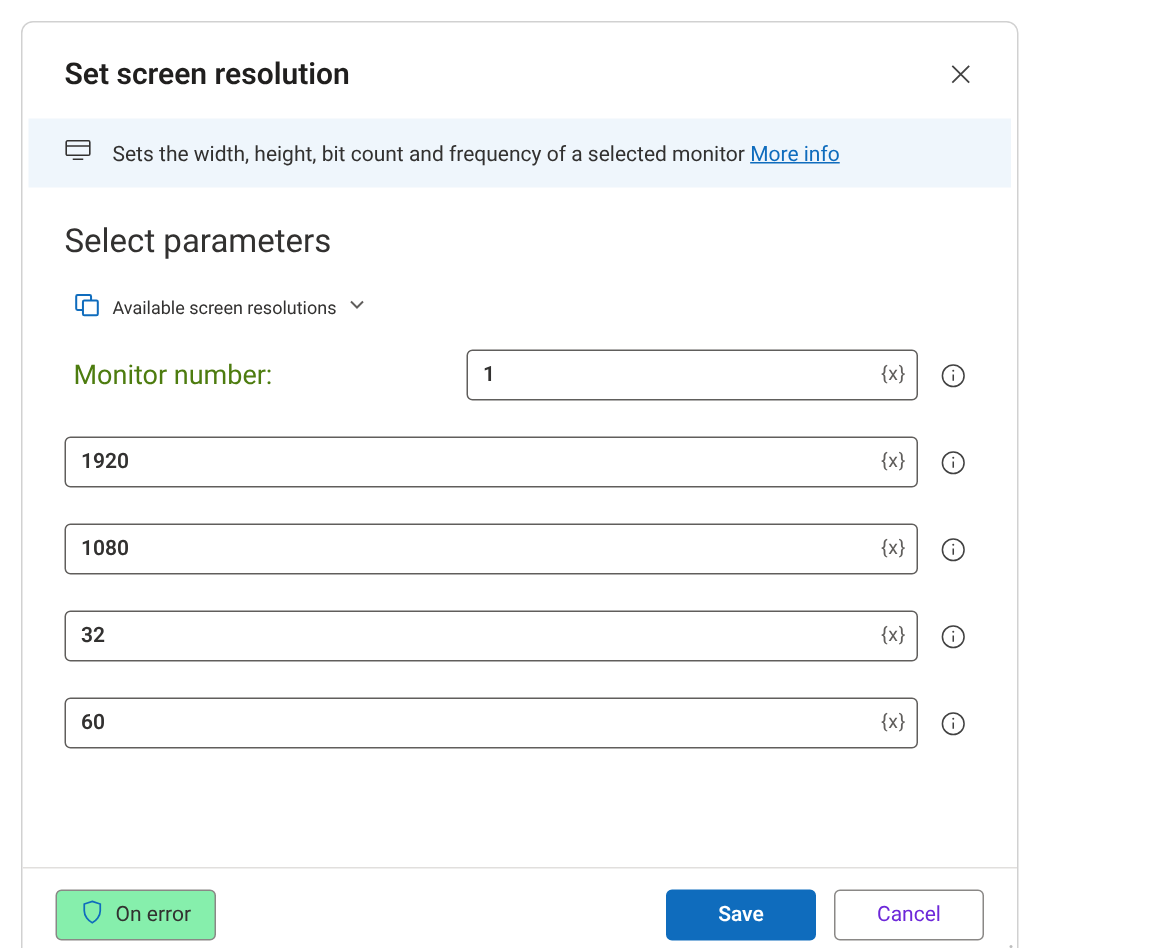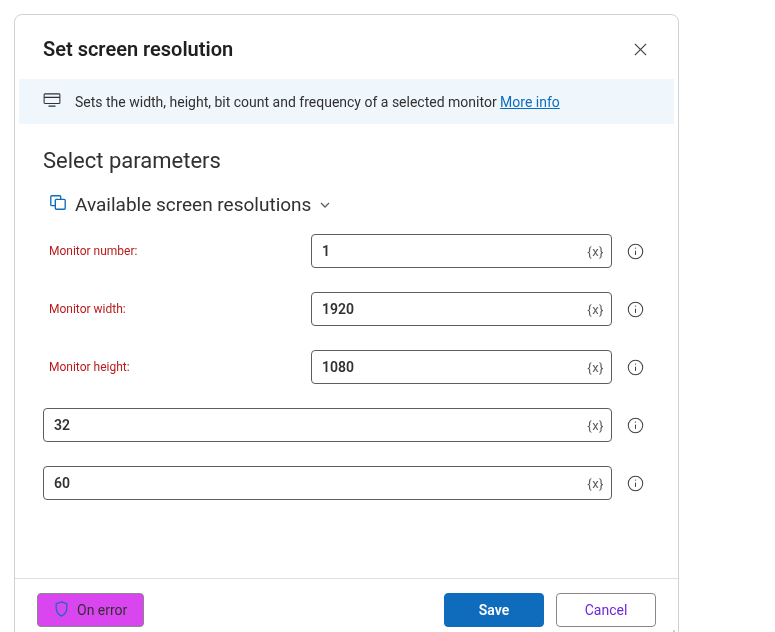--- a/index.html
+++ b/index.html
@@ -66,35 +66,35 @@
     font-size: 22px;
     font-weight: 400;
     color:#323130;
     margin-bottom: 20px;
   }
   .variable-link {
     display:flex;
     align-items:center;
     gap:8px;
     color:#323130;
-    font-size:19px;
+    font-size:12px;
     margin: 6px 0 18px 6px;
     cursor:pointer;
   }
   .variable-link .var-icon { color:#0f6cbd; }
   .field-row {
     display:flex;
     align-items:center;
     margin-bottom: 24px;
   }
   .field-label {
     width: 268px;
     padding-left: 6px;
-    font-size:12px;
-    color:#b91c1c;
+    font-size:18px;
+    color:#4d7c0f;
   }
   .field-input-wrap {
     flex:1;
     position:relative;
   }
   .text-input {
     width:100%;
     height:34px;
     padding: 6px 40px 6px 10px;
     font-size:14px;
@@ -141,21 +141,21 @@
     gap:8px;
     min-width: 100px;
     justify-content:center;
   }
   .btn-secondary {
     background:#fff;
     border:1px solid #8a8886;
     color:#6d28d9;
   }
   .btn-onerror {
-    background:#d946ef;
+    background:#86efac;
     border:1px solid #8a8886;
     color:#323130;
     min-width:auto;
     padding:0 16px;
   }
   .btn-primary {
     background:#0f6cbd;
     border:1px solid #0f6cbd;
     color:#fff;
     font-weight:600;
@@ -223,36 +223,34 @@
       <div class="info-btn">
         <svg width="17" height="17" viewBox="0 0 20 20" fill="none" stroke="currentColor" stroke-width="1.2">
             <circle cx="10" cy="10" r="8.5"></circle>
             <line x1="10" y1="9" x2="10" y2="14"></line>
             <circle cx="10" cy="6" r="0.8" fill="currentColor" stroke="none"></circle>
           </svg>
       </div>
     </div>
 
     <div class="field-row">
-      <div class="field-label">Monitor width:</div>
       <div class="field-input-wrap">
         <input class="text-input" value="1920" style="">
         <span class="brace-chip">{x}</span>
       </div>
       <div class="info-btn">
         <svg width="17" height="17" viewBox="0 0 20 20" fill="none" stroke="currentColor" stroke-width="1.2">
             <circle cx="10" cy="10" r="8.5"></circle>
             <line x1="10" y1="9" x2="10" y2="14"></line>
             <circle cx="10" cy="6" r="0.8" fill="currentColor" stroke="none"></circle>
           </svg>
       </div>
     </div>
 
     <div class="field-row">
-      <div class="field-label">Monitor height:</div>
       <div class="field-input-wrap">
         <input class="text-input" value="1080" style="">
         <span class="brace-chip">{x}</span>
       </div>
       <div class="info-btn">
         <svg width="17" height="17" viewBox="0 0 20 20" fill="none" stroke="currentColor" stroke-width="1.2">
             <circle cx="10" cy="10" r="8.5"></circle>
             <line x1="10" y1="9" x2="10" y2="14"></line>
             <circle cx="10" cy="6" r="0.8" fill="currentColor" stroke="none"></circle>
           </svg>

